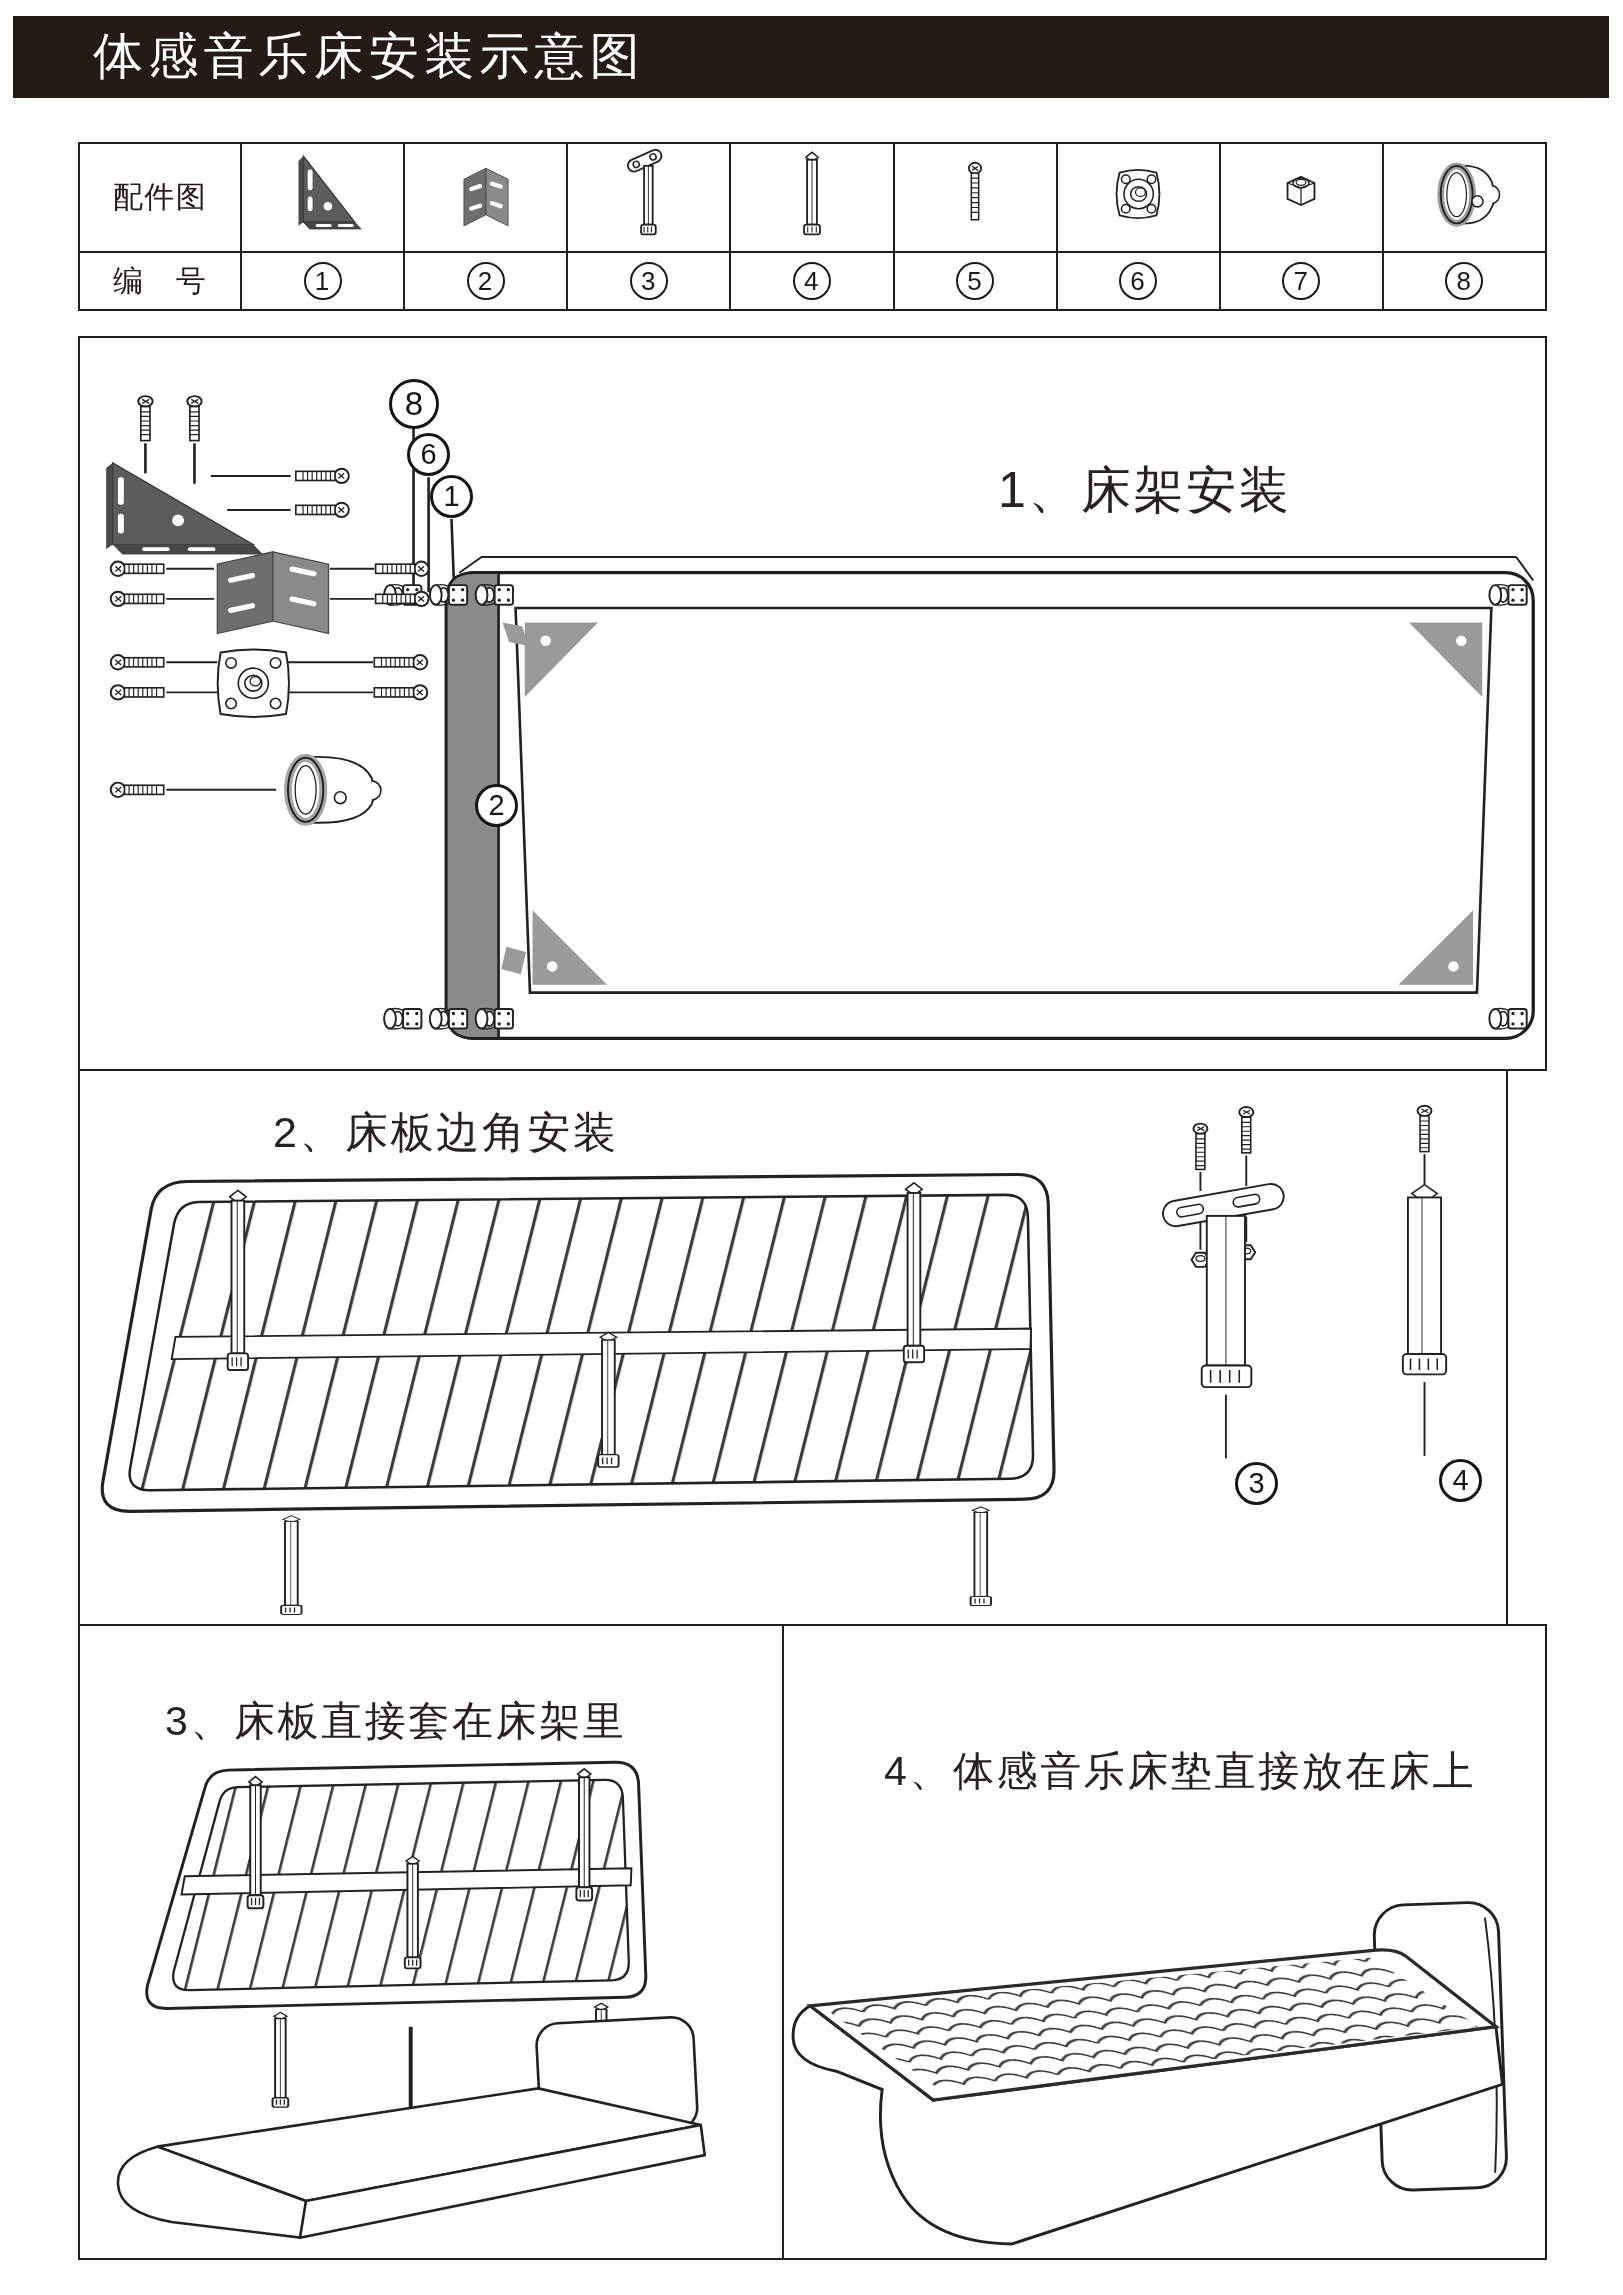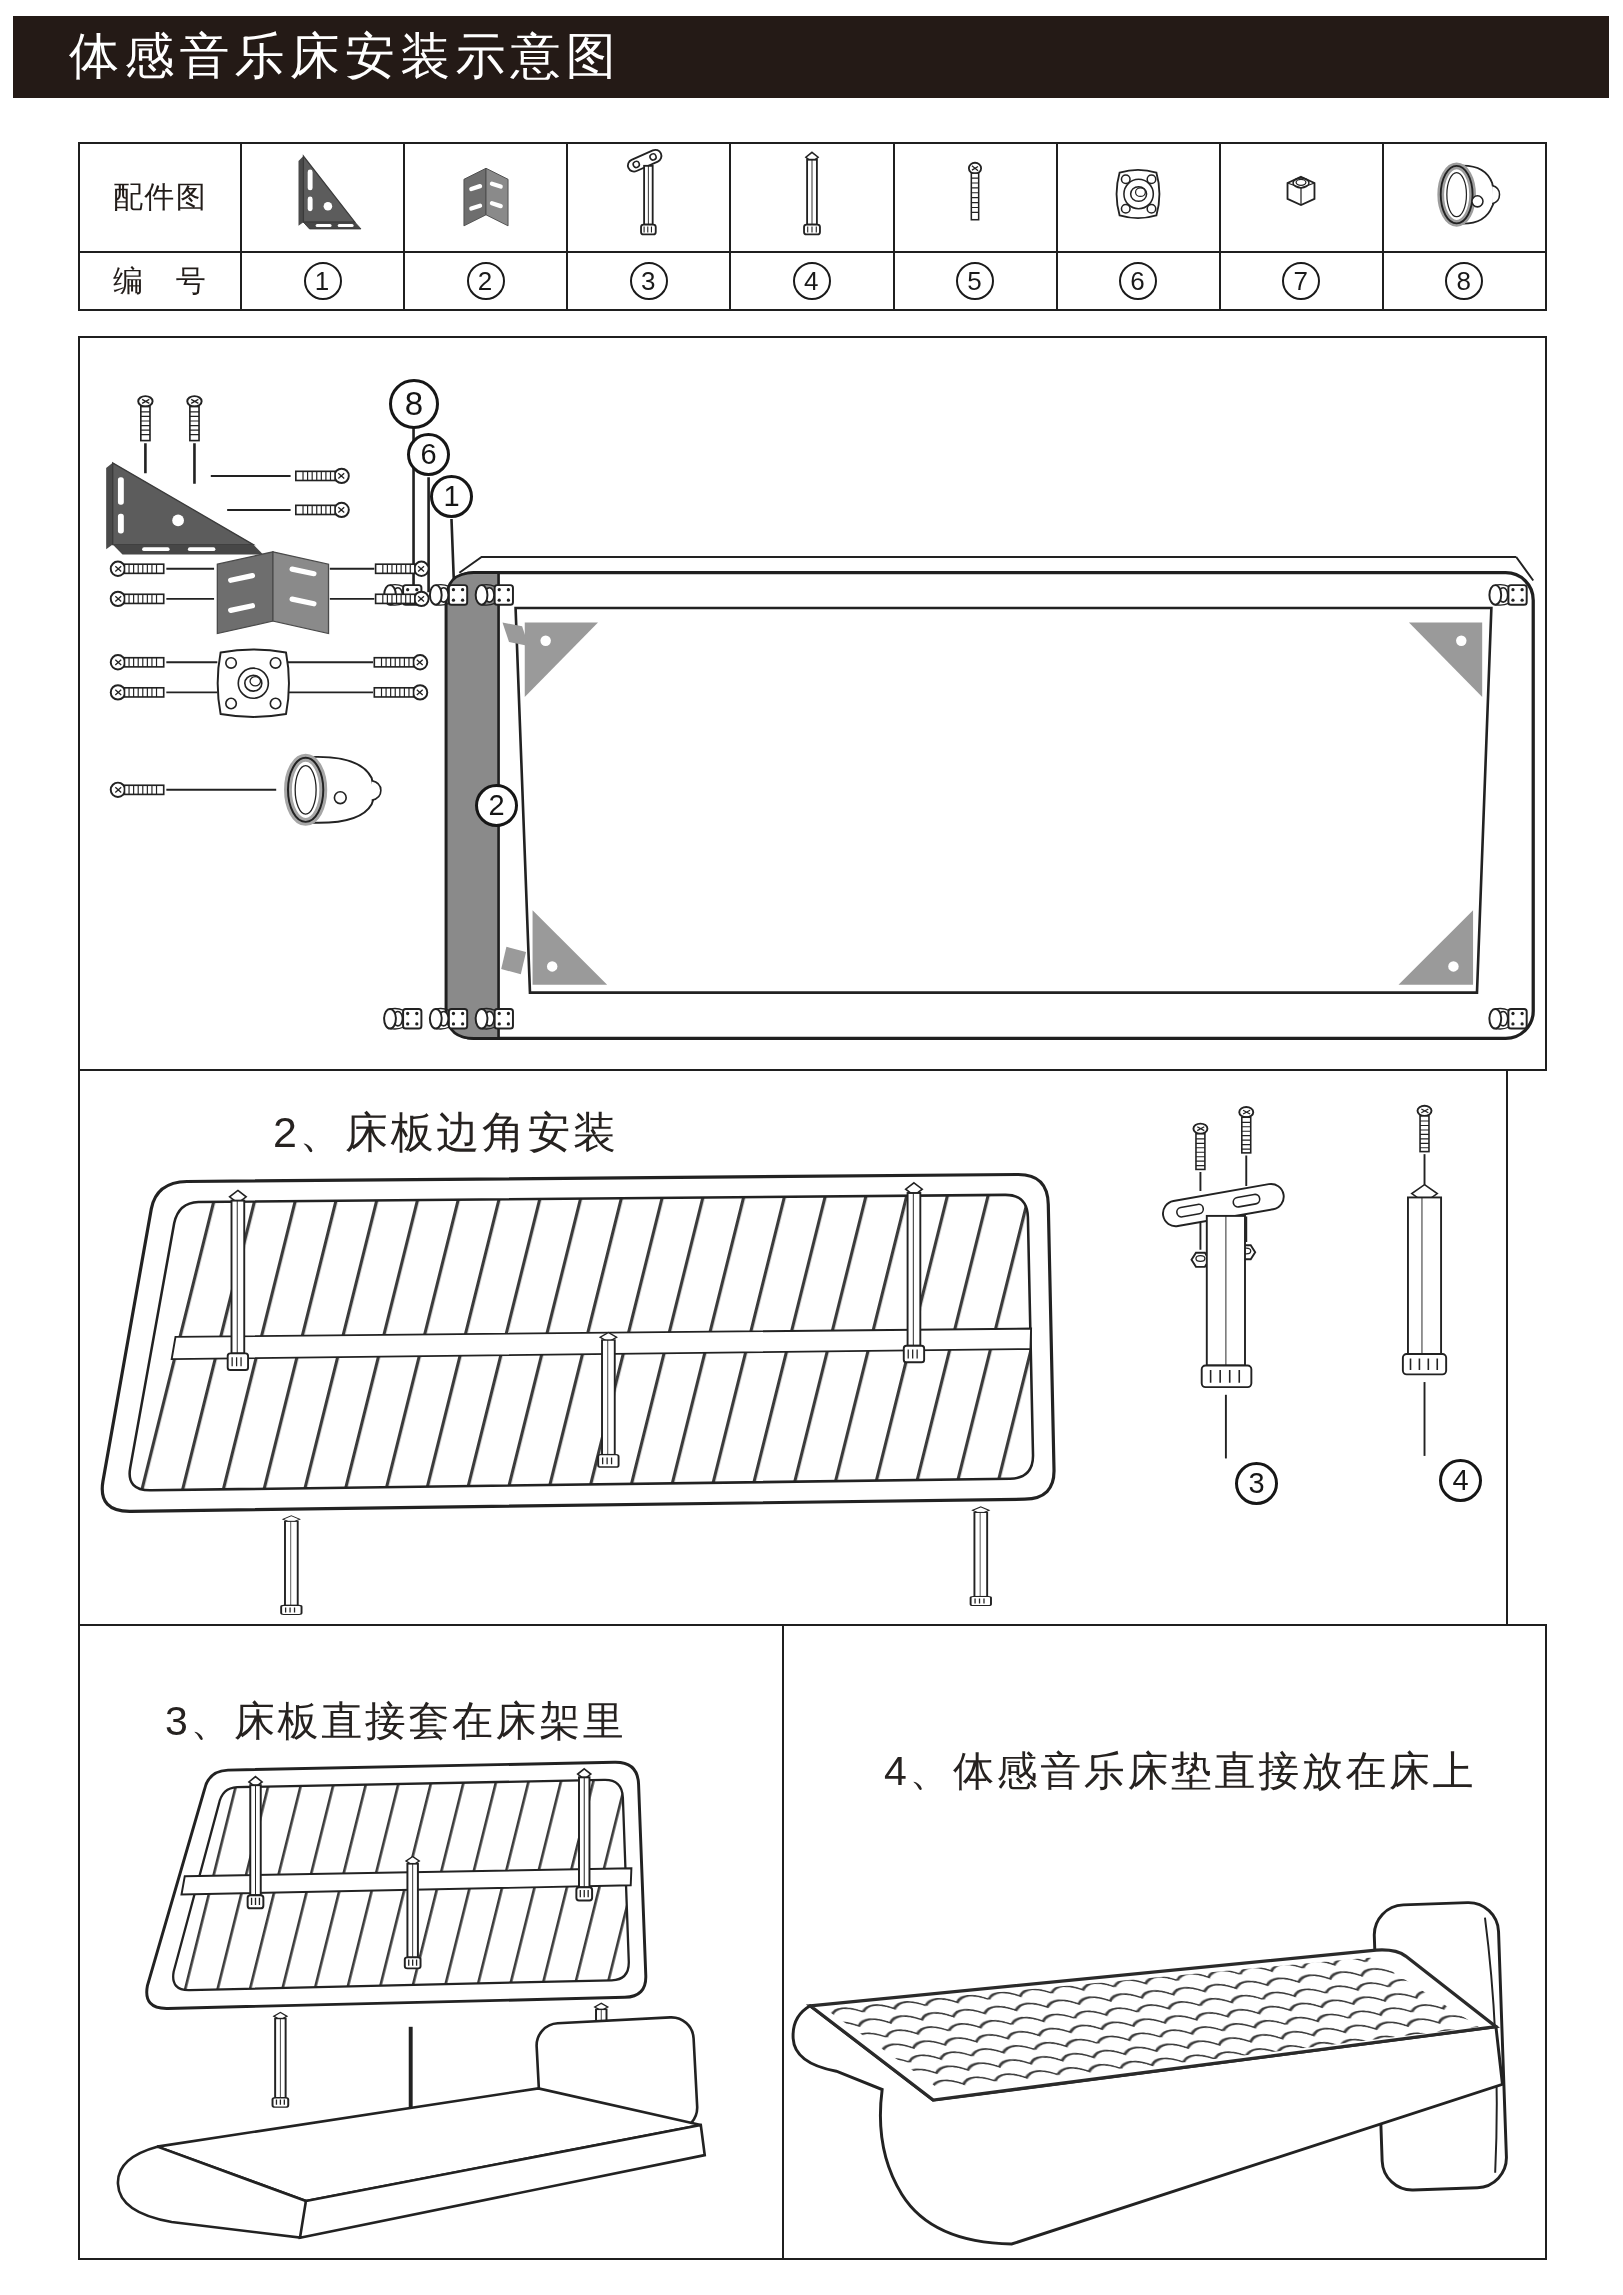--- a/index.html
+++ b/index.html
@@ -7,21 +7,21 @@
   body {
     width:1624px; height:2295px; position:relative;
     font-family:"Liberation Sans", sans-serif; color:#221c19;
   }
   .page { position:absolute; inset:0; background:#fff; }
 
   
   .hdr {
     position:absolute; left:13px; top:15.7px; width:1596px; height:82px;
     background:#241a16; color:#ffffff; display:flex; align-items:center;
-    padding-left:56px; font-size:50px; letter-spacing:5.2px; font-weight:500;
+    padding-left:80px; font-size:50px; letter-spacing:5.2px; font-weight:500;
   }
 
   
   table.parts {
     position:absolute; left:78px; top:142px; width:1469px; height:169px;
     border-collapse:collapse; table-layout:fixed; background:#fff;border-radius:30px;
   }
   table.parts td {
     border:2px solid #1f1f1f; text-align:center; vertical-align:middle;
     font-size:30px; letter-spacing:1.3px;
@@ -280,20 +280,21 @@
         <path d="M446 676 q14 3 14 15 t-14 15" fill="#fff" stroke="#222" stroke-width="2.5"></path>
         <ellipse cx="345" cy="690" rx="27" ry="49" fill="#fff" stroke="#a6a6a6" stroke-width="12"></ellipse>
         <ellipse cx="345" cy="690" rx="27" ry="49" fill="none" stroke="#222" stroke-width="3"></ellipse>
         <ellipse cx="345" cy="690" rx="16" ry="37" fill="none" stroke="#222" stroke-width="2"></ellipse>
         <circle cx="398" cy="702" r="9" fill="#fff" stroke="#222" stroke-width="2.5"></circle>
         <use href="#scrH" transform="translate(58 690)"></use>
         <path class="ln3" d="M132 690 H300"></path>
       </g>
     </svg>
 
+    <div class="stitle t1">1、床架安装</div>
     <div class="callout co-lg" style="left:309px; top:41px;">8</div>
     <div class="callout co-md" style="left:327px; top:95px;">6</div>
     <div class="callout co-md" style="left:350px; top:137px;">1</div>
     <div class="callout co-md" style="left:395px; top:446px;">2</div>
   </div>
 
   <div class="sec sec2">
     <svg class="draw" viewBox="0 0 2240 845">
       <defs>
         <pattern id="slats2" width="62" height="62" patternUnits="userSpaceOnUse" patternTransform="rotate(14)">

